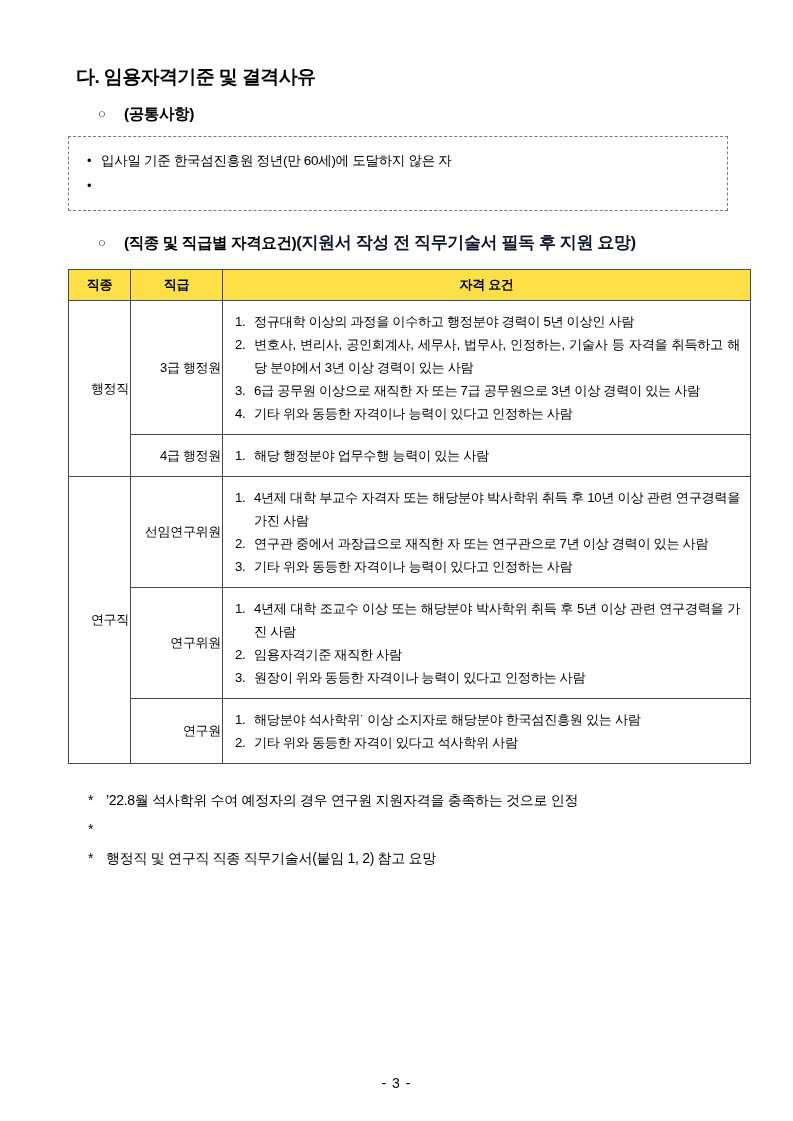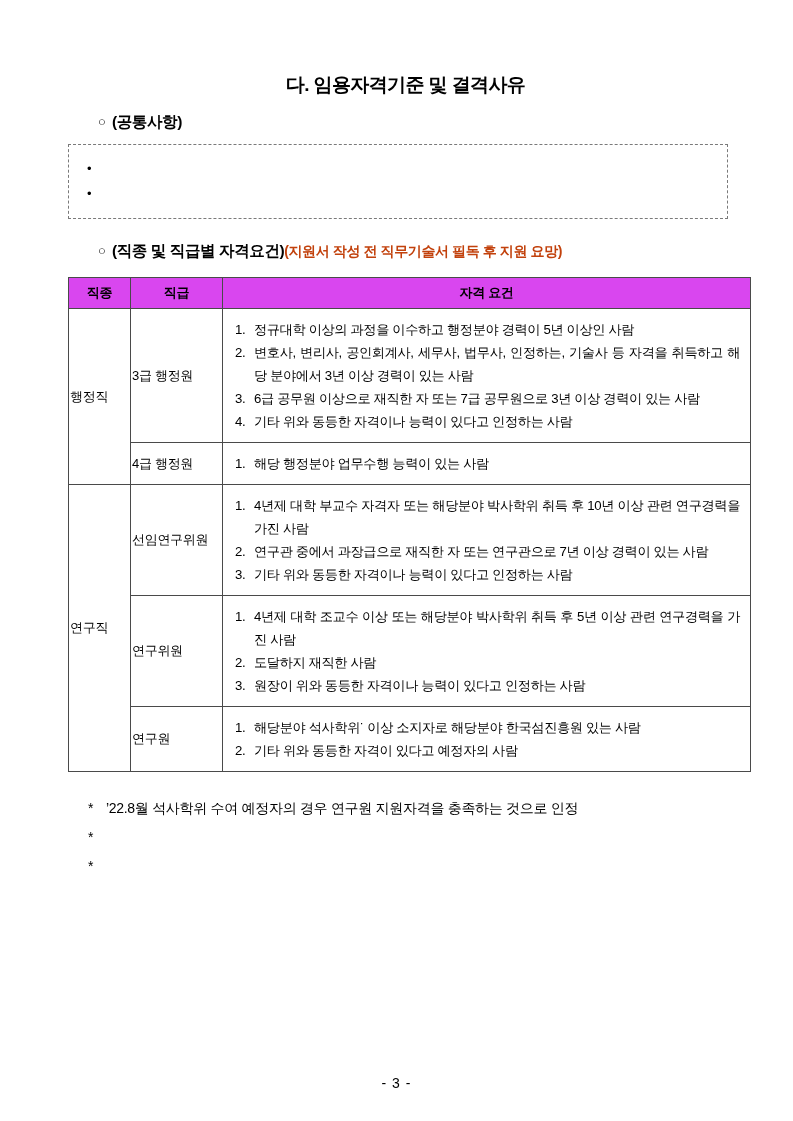--- a/index.html
+++ b/index.html
@@ -21,46 +21,46 @@
     height: 1121px;
     box-sizing: border-box;
     padding: 56px 58px 0 58px;
   }
 
   
   .heading {
     font-size: 19px;
     font-weight: bold;
     letter-spacing: -0.6px;
-    margin: 16px 0 0 18px;
-    text-align: center;
+    margin: 8px 0 0 18px;
   }
 
   
   .circ-row {
     display: flex;
     align-items: flex-start;
     margin: 14px 0 0 40px;
   }
   .circ-mark {
     width: 14px;
     font-size: 13px;
     line-height: 20px;
     color: #000;
     flex: 0 0 14px;
   }
   .circ-text {
     font-size: 15.5px;
     font-weight: bold;
     letter-spacing: -0.4px;
     line-height: 20px;
+    margin-left: 12px;
   }
   .circ-text .blue {
-    color: #c2410c;
-    font-size: 14px;
+    color: #0f172a;
+    font-size: 17px;
     font-weight: bold;
   }
 
   
   .common-box {
     margin: 12px 0 0 10px;
     width: 660px;
     border: 1px dashed #7a7a7a;
     box-sizing: border-box;
     padding: 11px 16px 12px 18px;
@@ -83,28 +83,28 @@
     border-collapse: collapse;
     width: 682px;
     table-layout: fixed;
   }
   table.qual th, table.qual td {
     border: 1px solid #4a4a4a;
     vertical-align: middle;
     font-size: 13px;
   }
   table.qual thead th {
-    background: #d946ef;
+    background: #fde047;
     font-weight: bold;
     text-align: center;
     height: 28px;
     letter-spacing: -0.3px;
   }
   td.ctr {
-    text-align: left;
+    text-align: right;
     letter-spacing: -0.3px;
   }
   td.body {
     padding: 9px 10px 9px 12px;
   }
   ol.reqs {
     margin: 0;
     padding: 0;
     list-style: none;
   }
@@ -157,20 +157,21 @@
   <div class="heading">다. 임용자격기준 및 결격사유</div>
 
   <div class="circ-row">
     <span class="circ-mark">○</span>
     <span class="circ-text">(공통사항)</span>
   </div>
 
   <div class="common-box">
     <div class="li">
       <span class="dot">•</span>
+      <span>입사일 기준 한국섬진흥원 정년(만 60세)에 도달하지 않은 자</span>
     </div>
     <div class="li">
       <span class="dot">•</span>
     </div>
   </div>
 
   <div class="circ-row" style="margin-top:22px;">
     <span class="circ-mark">○</span>
     <span class="circ-text">
       <span>(직종 및 직급별 자격요건)</span><span class="blue">(지원서 작성 전 직무기술서 필독 후 지원 요망)</span>
@@ -253,56 +254,57 @@
       <tr>
         <td class="ctr">연구위원</td>
         <td class="body">
           <ol class="reqs">
             <li>
                 <span class="num">1.</span>
                 <span class="txt">4년제 대학 조교수 이상 또는 해당분야 박사학위 취득 후 5년 이상 관련 연구경력을 가진 사람</span>
               </li>
             <li>
                 <span class="num">2.</span>
-                <span class="txt">도달하지 재직한 사람</span>
+                <span class="txt">임용자격기준 재직한 사람</span>
               </li>
             <li>
                 <span class="num">3.</span>
                 <span class="txt">원장이 위와 동등한 자격이나 능력이 있다고 인정하는 사람</span>
               </li>
           </ol>
         </td>
       </tr>
 
       <tr>
         <td class="ctr">연구원</td>
         <td class="body">
           <ol class="reqs">
             <li>
                 <span class="num">1.</span>
                 <span class="txt">해당분야 석사학위˙ 이상 소지자로 해당분야 한국섬진흥원 있는 사람</span>
               </li>
             <li>
                 <span class="num">2.</span>
-                <span class="txt">기타 위와 동등한 자격이 있다고 예정자의 사람</span>
+                <span class="txt">기타 위와 동등한 자격이 있다고 석사학위 사람</span>
               </li>
           </ol>
         </td>
       </tr>
     </tbody>
   </table>
 
   <div class="notes">
     <div class="note">
       <span class="star">*</span>
       <span>’22.8월 석사학위 수여 예정자의 경우 연구원 지원자격을 충족하는 것으로 인정</span>
     </div>
     <div class="note">
       <span class="star">*</span>
     </div>
     <div class="note">
       <span class="star">*</span>
+      <span>행정직 및 연구직 직종 직무기술서(붙임 1, 2) 참고 요망</span>
     </div>
   </div>
 
   <div class="pagenum">- 3 -</div>
 
 </div>
 
 </body></html>

